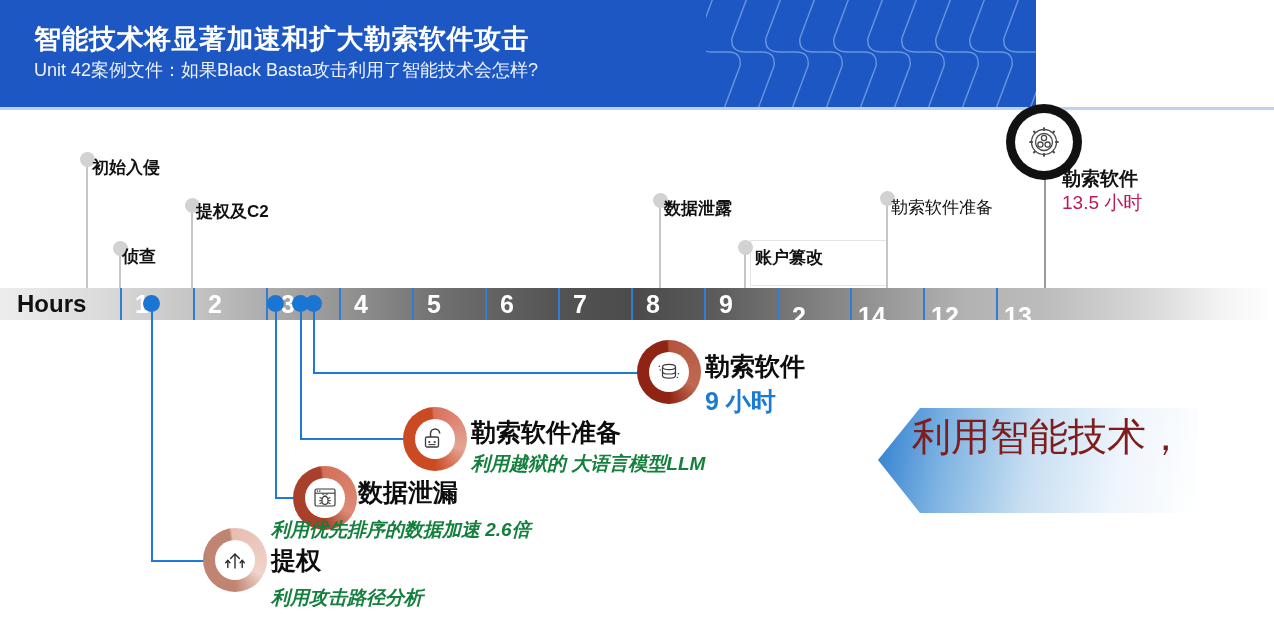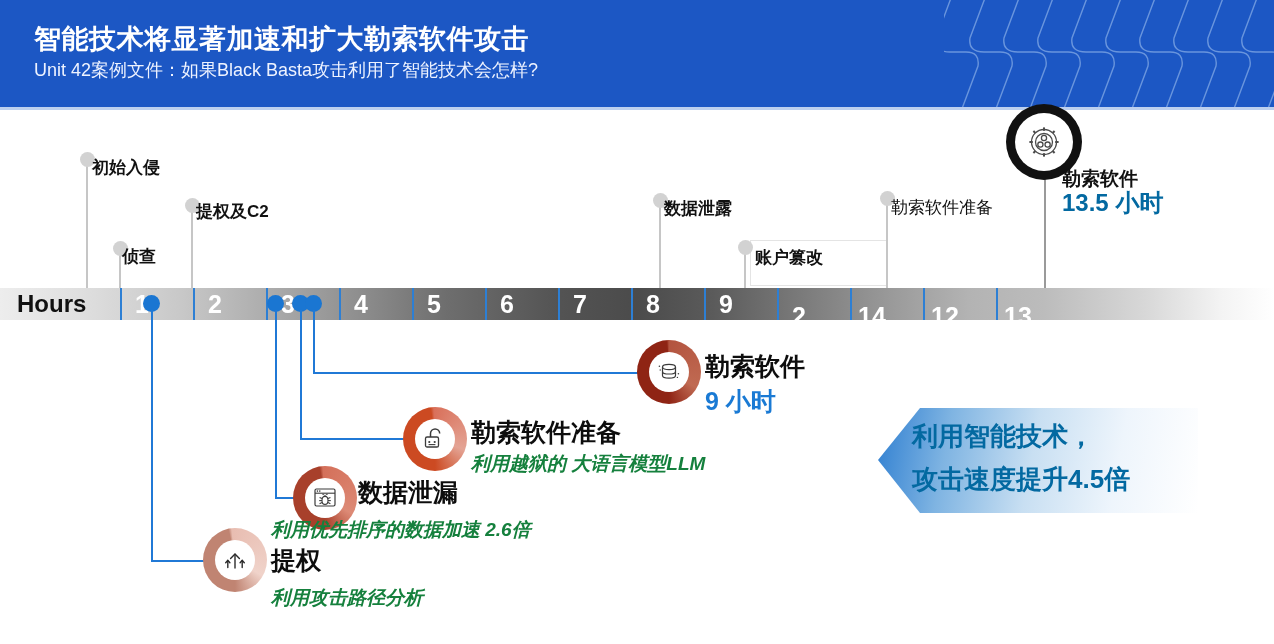--- a/index.html
+++ b/index.html
@@ -1,20 +1,20 @@
 <!DOCTYPE html>
 <html><head>
 <meta charset="utf-8">
 <style>
   html,body{margin:0;padding:0;background:#fff;}
   body{width:1274px;height:644px;overflow:hidden;font-family:"Liberation Sans","DejaVu Sans",sans-serif;}
   #stage{position:relative;width:1274px;height:644px;background:#ffffff;overflow:hidden;}
 
   
-  #header{position:absolute;left:0;top:0;width:1274px;height:110px;background:#1c57c4;overflow:hidden;}
+  #header{position:absolute;left:0;top:0;width:1036px;height:110px;background:#1c57c4;overflow:hidden;}
   #header-pattern{position:absolute;right:0;top:0;width:330px;height:110px;opacity:.55;}
   #header-texts{position:absolute;left:34px;top:22px;}
   #title{font-size:27px;font-weight:700;color:#ffffff;letter-spacing:.5px;line-height:34px;white-space:nowrap;}
   #subtitle{font-size:18px;font-weight:400;color:#eef3ff;line-height:26px;margin-top:1px;white-space:nowrap;}
   #header-rule{position:absolute;left:0;top:107px;width:1274px;height:3px;background:#bcd0ef;}
 
   
   #bar{position:absolute;left:0;top:288px;width:1274px;height:32px;
        background:linear-gradient(90deg,#ededed 0%,#e0e0e0 6%,#c9c9c9 14%,#a8a8a8 22%,#8f8f8f 28%,#6e6e6e 35%,#535353 44%,#4b4b4b 50%,#5b5b5b 56%,#7b7b7b 63%,#9a9a9a 70%,#b3b3b3 76%,#bcbcbc 82%,#d8d8d8 90%,#f4f4f4 96%,#ffffff 100%);}
   .tick{position:absolute;top:288px;width:2px;height:32px;background:#2d7fd4;}
@@ -31,42 +31,42 @@
 
   
   #final-stem{position:absolute;left:1044px;top:150px;width:2px;height:145px;background:#9a9a9a;}
   #final-dot{position:absolute;left:1037px;top:288px;width:16px;height:16px;border-radius:50%;background:#5a5a5a;}
   #gear-ring{position:absolute;left:1006px;top:104px;width:76px;height:76px;}
   #gear-ring .band{position:absolute;inset:0;border-radius:50%;background:#111;}
   #gear-ring .hole{position:absolute;left:9px;top:9px;width:58px;height:58px;border-radius:50%;background:#fff;}
   #gear-ring svg{position:absolute;left:20px;top:20px;}
   #ransom-top{position:absolute;left:1062px;top:167px;white-space:nowrap;}
   #ransom-top .l1{font-size:19px;font-weight:700;color:#111;line-height:24px;}
-  #ransom-top .l2{font-size:24px;font-weight:700;color:#0369a1;line-height:24px;}
+  #ransom-top .l2{font-size:19px;font-weight:400;color:#be185d;line-height:24px;}
 
   
   .bdot{position:absolute;width:17px;height:17px;border-radius:50%;background:#1a76d2;top:295px;}
   .conn{position:absolute;background:#2079d6;}
   .conn.v{width:2px;}
   .conn.h{height:2px;}
 
   
   .callout{position:absolute;}
   .ring{position:absolute;width:64px;height:64px;border-radius:50%;}
   .ring .inner{position:absolute;left:12px;top:12px;width:40px;height:40px;border-radius:50%;background:#fff;
                display:flex;align-items:center;justify-content:center;}
   .c-title{position:absolute;white-space:nowrap;font-size:25px;font-weight:700;color:#0d0d0d;line-height:28px;}
   .c-sub{position:absolute;white-space:nowrap;font-size:19px;font-weight:700;font-style:italic;color:#15803d;line-height:24px;}
   .c-hours{position:absolute;white-space:nowrap;font-size:25px;font-weight:700;color:#1a7ad4;line-height:28px;}
 
   
   #chevron{position:absolute;left:878px;top:408px;width:320px;height:105px;
      background:linear-gradient(100deg,#2f7fd1 0%,#7fb4e2 22%,#c8dff2 48%,#eef5fc 74%,#ffffff 100%);
      clip-path:polygon(42px 0,320px 0,320px 105px,42px 105px,0 52px);}
-  #chevron-text{position:absolute;left:912px;top:415px;font-size:26px;font-weight:700;color:#0369a1;line-height:43px;white-space:nowrap;}
+  #chevron-text{position:absolute;left:912px;top:415px;font-size:39px;font-weight:400;color:#7f1d1d;line-height:43px;white-space:nowrap;}
 </style>
 </head>
 <body>
 
 <div id="stage">
 
   <div id="header">
     <svg id="header-pattern" viewBox="0 0 330 110" preserveAspectRatio="none">
       <g fill="none" stroke="#a8c8f2" stroke-width="1.4">
         <path d="M10 -10 L-8 38 Q-10 52 6 52 L22 52 Q36 52 34 66 L16 114"></path>
@@ -283,16 +283,15 @@
         </svg>
       </div>
     </div>
     <div class="c-title" style="left:271px;top:546px;">提权</div>
     <div class="c-sub" style="left:271px;top:586px;">利用攻击路径分析</div>
   </div>
 
   <div id="chevron"></div>
   <div id="chevron-text">
     <div>利用智能技术，</div>
-    <div>攻击速度提升4.5倍</div>
   </div>
 
 </div>
 
 </body></html>

